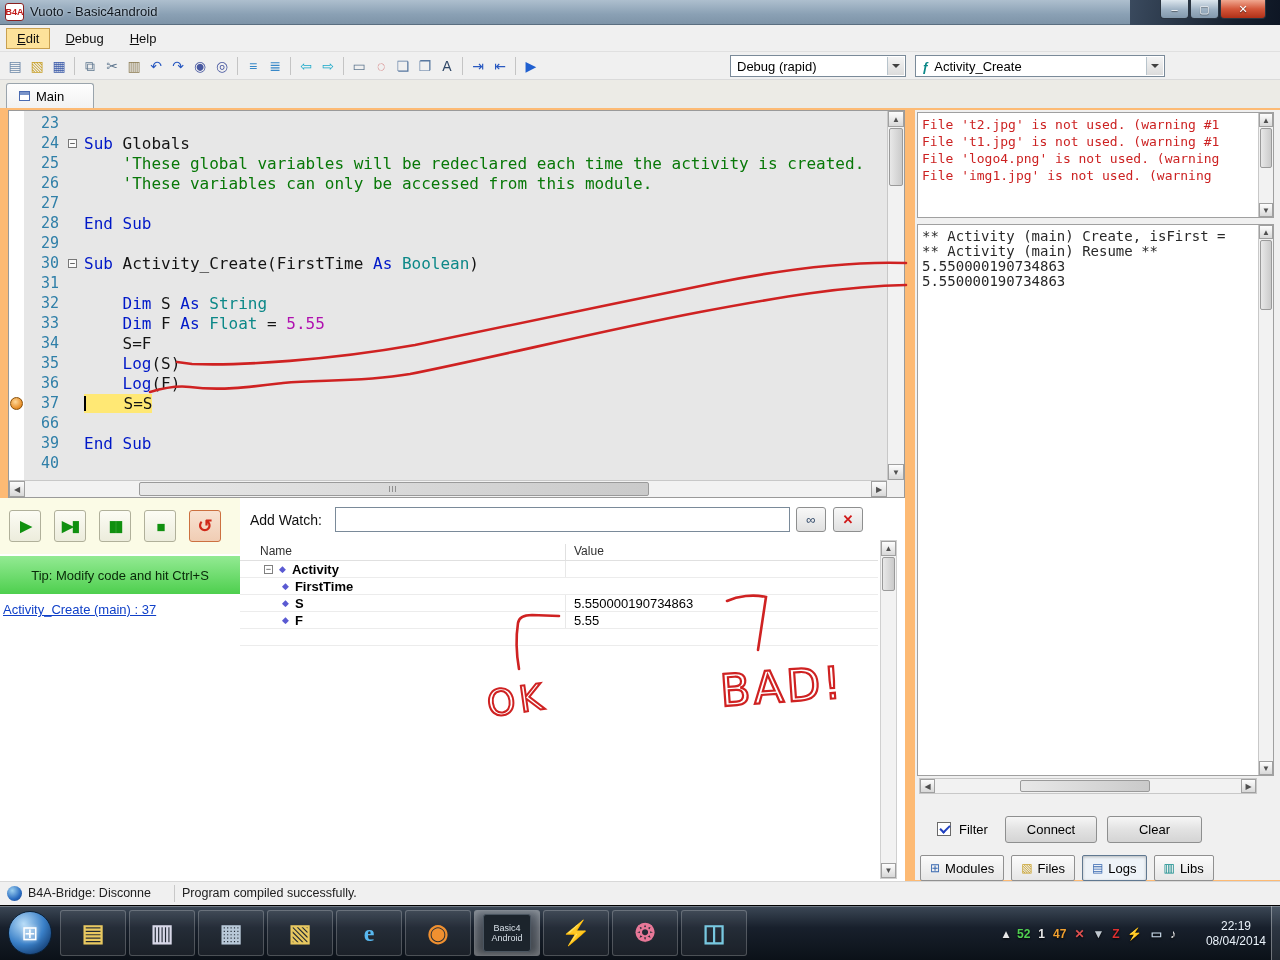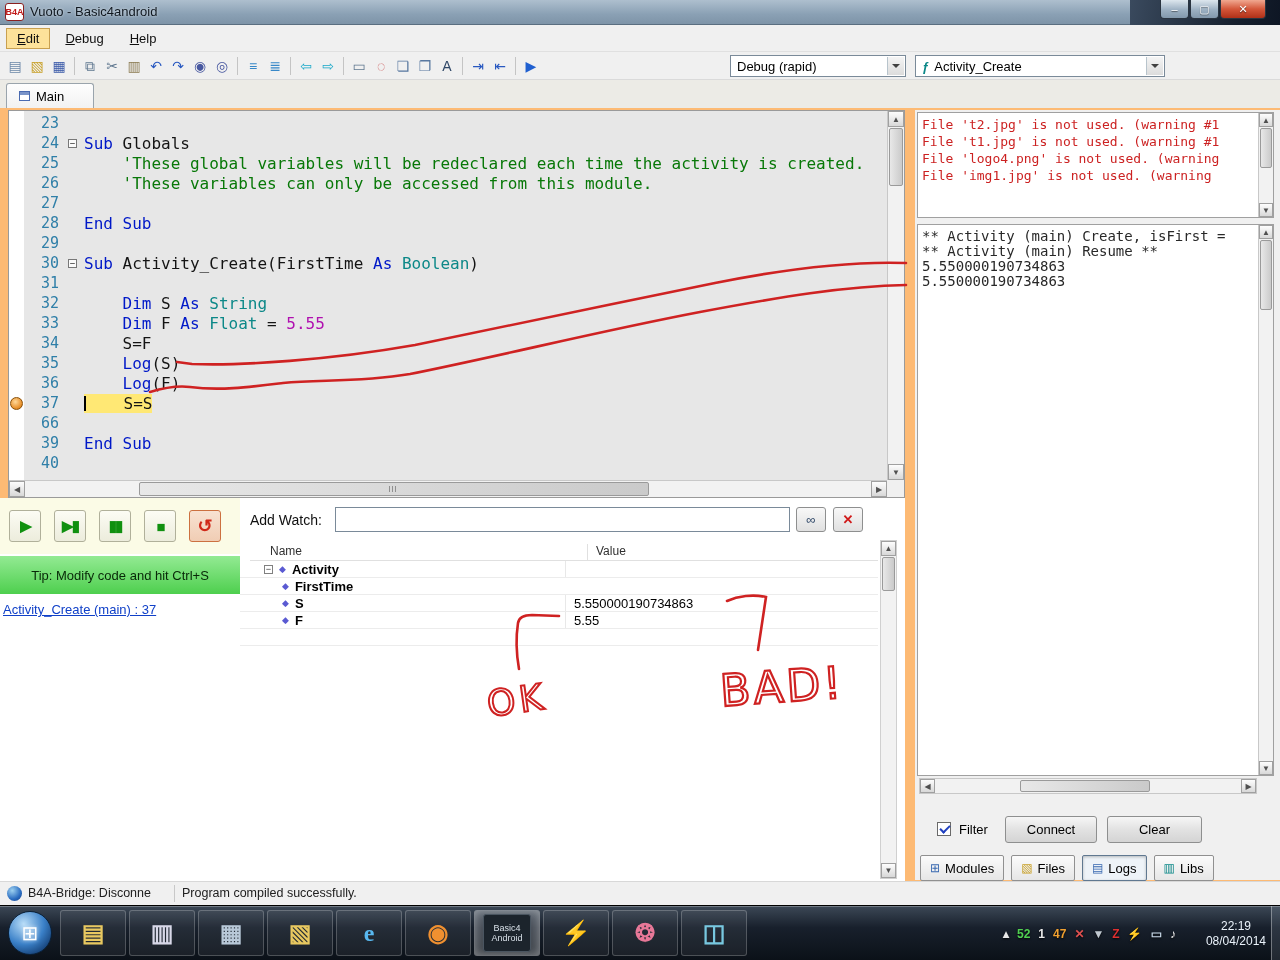--- a/index.html
+++ b/index.html
@@ -104,22 +104,22 @@
 
   
   #watch { position:absolute; left:240px; top:498px; width:665px; height:383px; background:#ffffff; }
   #watch-label { position:absolute; left:10px; top:14px; font-size:14px; color:#101010; }
   #watch-input { position:absolute; left:95px; top:9px; width:455px; height:25px; border:1px solid #7a8a99;
     font-size:13px; padding:0 5px; font-family:"Liberation Sans",sans-serif; }
   .mini-btn { position:absolute; top:9px; width:30px; height:25px; background:linear-gradient(#f8f8f8,#e0e0e0);
     border:1px solid #8e8f8f; border-radius:3px; display:flex; align-items:center; justify-content:center; font-size:13px; }
   #find-btn { left:556px; color:#304868; }
   #clearwatch-btn { left:593px; color:#d01818; font-weight:bold; }
-  #watch-header { position:absolute; left:10px; top:46px; right:27px; height:17px; display:flex;
-    border-bottom:1px solid #e0e0e0; font-size:12px; color:#303030;gap:12px; }
+  #watch-header { position:absolute; left:0; top:46px; right:27px; height:17px; display:flex;
+    border-bottom:1px solid #e0e0e0; font-size:12px; color:#303030; }
   #watch-header .hname { flex:0 0 325px; padding-left:20px; }
   #watch-header .hvalue { border-left:1px solid #e0e0e0; padding-left:8px; flex:1; }
   #watch-rows { position:absolute; left:0; top:63px; right:27px; }
   .w-row { height:17px; display:flex; border-bottom:1px solid #ececec; font-size:13px; align-items:center; }
   .w-name { flex:0 0 325px; display:flex; align-items:center; }
   .w-nm-text { font-weight:bold; color:#000; }
   .w-value { flex:1; border-left:1px solid #e8e8e8; padding-left:8px; height:100%; display:flex; align-items:center; }
   .diamond { color:#5a5ad2; font-size:9px; margin-right:6px; }
   .expander { width:9px; height:9px; border:1px solid #808080; background:#fff; font-size:9px;
     line-height:7px; text-align:center; color:#303030; margin-right:6px; flex:0 0 9px; }

